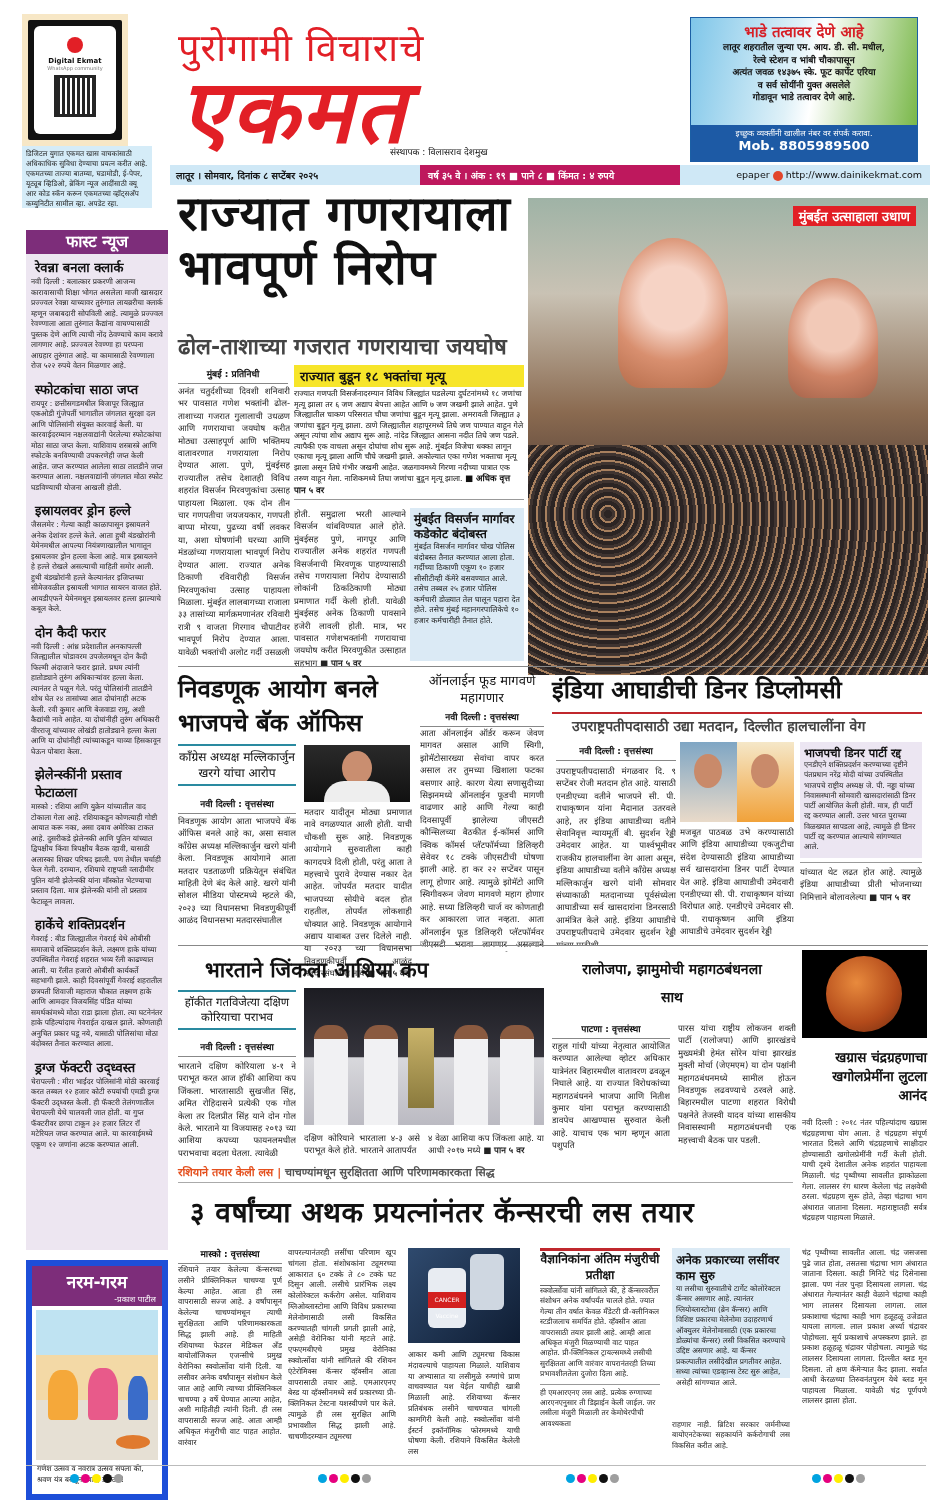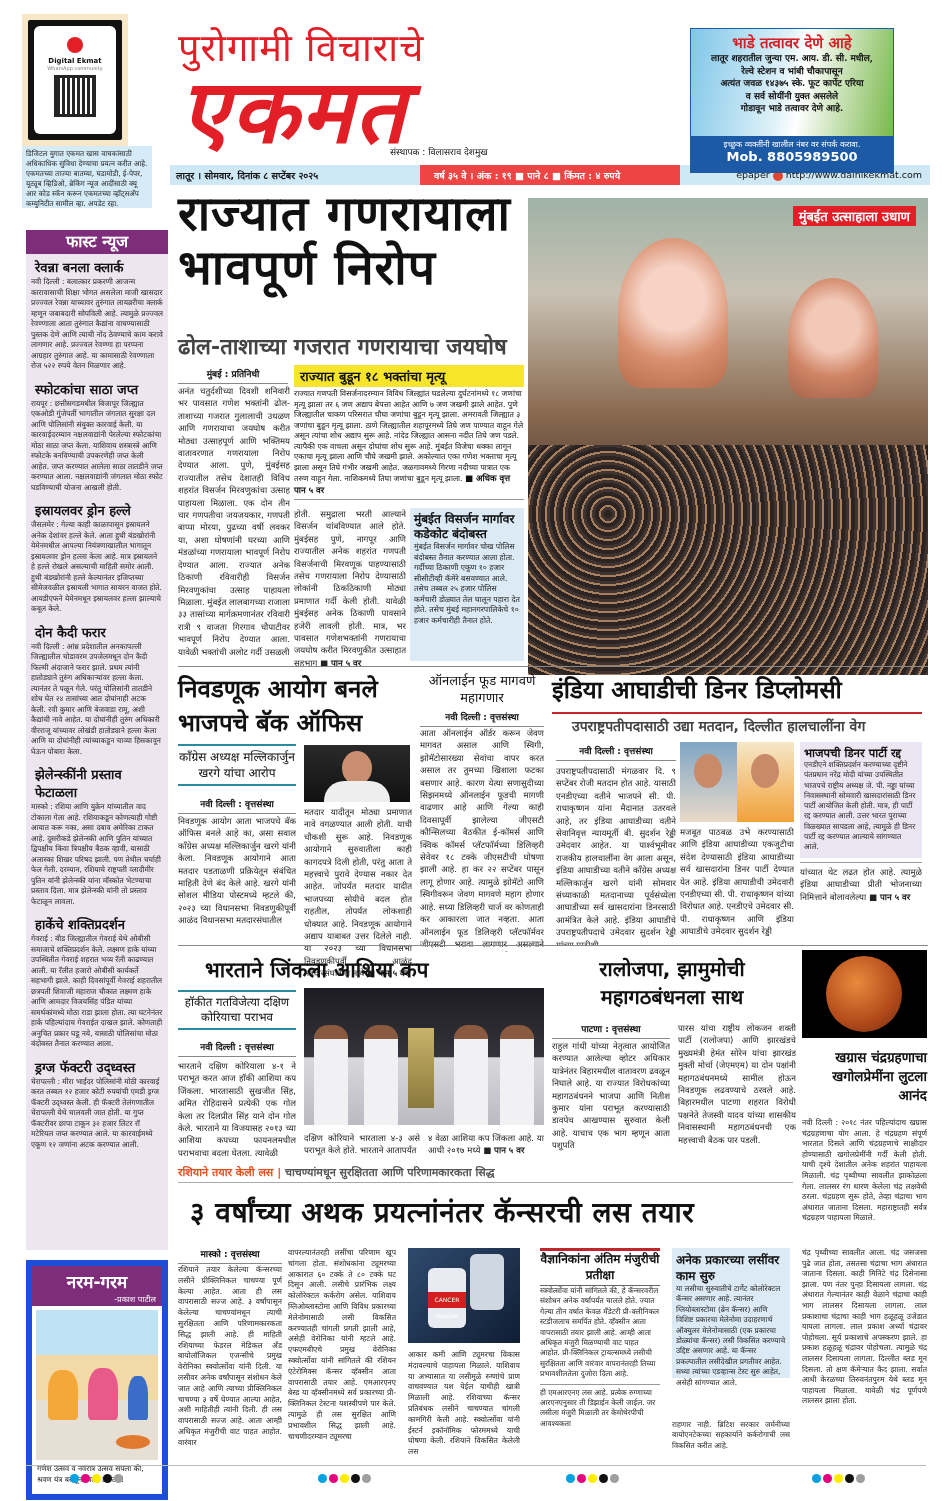--- a/index.html
+++ b/index.html
@@ -13,24 +13,24 @@
 #qrbox{left:22px;top:14px;width:106px;height:132px;background:#f7e7c6;padding:6px}
 #qrcard{background:#111;width:100%;height:100%;padding:6px;border-radius:2px}
 #qrinner{background:#fff;width:100%;height:100%;border-radius:6px;text-align:center;padding-top:11px}
 #qrcode{width:42px;height:42px;margin:4px auto 0;background:
  repeating-linear-gradient(90deg,#000 0 3px,#fff 3px 5px),#000;opacity:.85;border:3px solid #000}
 #qrtext{left:22px;top:146px;width:130px;height:62px;background:#d5ecf8;padding:3px 4px;font-size:7.2px;line-height:10px;color:#222}
 #tagline{left:178px;top:20px;font-size:38px;font-weight:normal;color:#e21f26;font-family:"DejaVu Serif",serif;letter-spacing:1px}
 #logo{left:180px;top:66px;font-size:88px;font-weight:bold;color:#e21f26;font-style:italic;font-family:"DejaVu Serif",serif;line-height:90px;letter-spacing:2px}
 #founder{left:390px;top:145px;font-size:9px}
 #datebar{left:170px;top:165px;width:250px;height:20px;background:#cfe8f6;font-size:9.5px;padding:4px 6px;font-weight:bold}
-#issuebar{left:420px;top:165px;width:260px;height:20px;background:#ef4444;color:#fff;font-size:9.5px;padding:4px 14px;font-weight:bold}
+#issuebar{left:420px;top:165px;width:260px;height:20px;background:#be185d;color:#fff;font-size:9.5px;padding:4px 8px;font-weight:bold}
 #epaper{left:680px;top:165px;width:250px;height:20px;background:#cfe8f6;font-size:9.5px;padding:4px 8px;text-align:right}
 #epaper .dot{display:inline-block;width:10px;height:10px;border-radius:50%;background:#e2452b;vertical-align:middle;margin:0 3px}
-#ad{left:690px;top:28px;width:204px;height:145px;border:1px solid #1b5fa5}
+#ad{left:690px;top:17px;width:228px;height:145px;border:1px solid #1b5fa5}
 #ad .top{height:107px;background:linear-gradient(100deg,#7fc6e9 0%,#dff1f8 45%,#fff 55%,#7ab84a 100%);text-align:center;padding-top:3px}
 #ad .title{font-size:15px;font-weight:bold;color:#d71f26;font-family:"DejaVu Serif",serif}
 #ad .body{font-size:9px;line-height:12.5px;font-weight:bold;color:#111;font-family:"DejaVu Serif",serif}
 #ad .bot{height:37px;background:#1d5aa5;color:#fff;text-align:center;padding-top:2px}
 #ad .bot .s{font-size:8px}
 #ad .bot .m{font-size:13px;font-weight:bold}
 
 #fast{left:26px;top:230px;width:142px;height:1020px;background:#ede6f1}
 #fastHead{background:#7d2d7a;color:#fff;font-size:16px;font-weight:bold;text-align:center;height:24px;line-height:24px}
 .fn{padding:2px 5px 4px}
@@ -95,21 +95,21 @@
 #asiaHead{left:205px;top:955px;font-size:21px;font-weight:bold}
 #asiaSub{left:178px;top:990px;width:118px;text-align:center}
 #asiaSub .s{font-size:11.5px;line-height:15px;padding:3px 0;border-top:2px solid #2a8aa0;border-bottom:2px solid #2a8aa0}
 #asiaByline{left:178px;top:1040px;width:118px}
 #asiaCol1{left:178px;top:1060px;width:118px}
 #hockeyPhoto{left:304px;top:988px;width:240px;height:137px;background:linear-gradient(180deg,#1c1c22,#35343c 50%,#d8d8dc 51%,#bbbac2);overflow:hidden}
 #hockeyPhoto .pl{position:absolute;bottom:0;width:34px;height:100px;background:#f1f1f3;border-radius:14px 14px 0 0;border-top:14px solid #8a5a40}
 #hockeyPhoto .trophy{position:absolute;left:104px;top:40px;width:26px;height:80px;background:linear-gradient(180deg,#c9b36a,#8a7a3d)}
 #asiaCol2{left:304px;top:1132px;width:116px}
 #asiaCol3{left:428px;top:1132px;width:116px}
-#ralHead{left:572px;top:955px;font-size:20px;font-weight:bold;line-height:28px;text-align:center;width:200px}
+#ralHead{left:572px;top:955px;font-size:14px;font-weight:bold;line-height:28px;text-align:center;width:200px}
 #ralByline{left:552px;top:1022px;width:118px}
 #ralCol1{left:552px;top:1040px;width:118px}
 #ralCol2{left:678px;top:1022px;width:118px}
 #moonPhoto{left:802px;top:950px;width:125px;height:88px;background:#000;overflow:hidden}
 #moonPhoto .m{position:absolute;left:24px;top:6px;width:76px;height:76px;border-radius:50%;background:radial-gradient(circle at 40% 35%,#e88a3d,#b34a1a 60%,#6a2a10)}
 #moonHead{left:802px;top:1048px;width:125px;text-align:right;font-size:13.5px;font-weight:bold;line-height:19px}
 #moonCol{left:802px;top:1118px;width:125px}
 #moonCol .txt,#moonCont .txt{font-size:7.6px;line-height:10.6px}
 
 #kicker{left:178px;top:1164px;font-size:11px;font-weight:bold}

